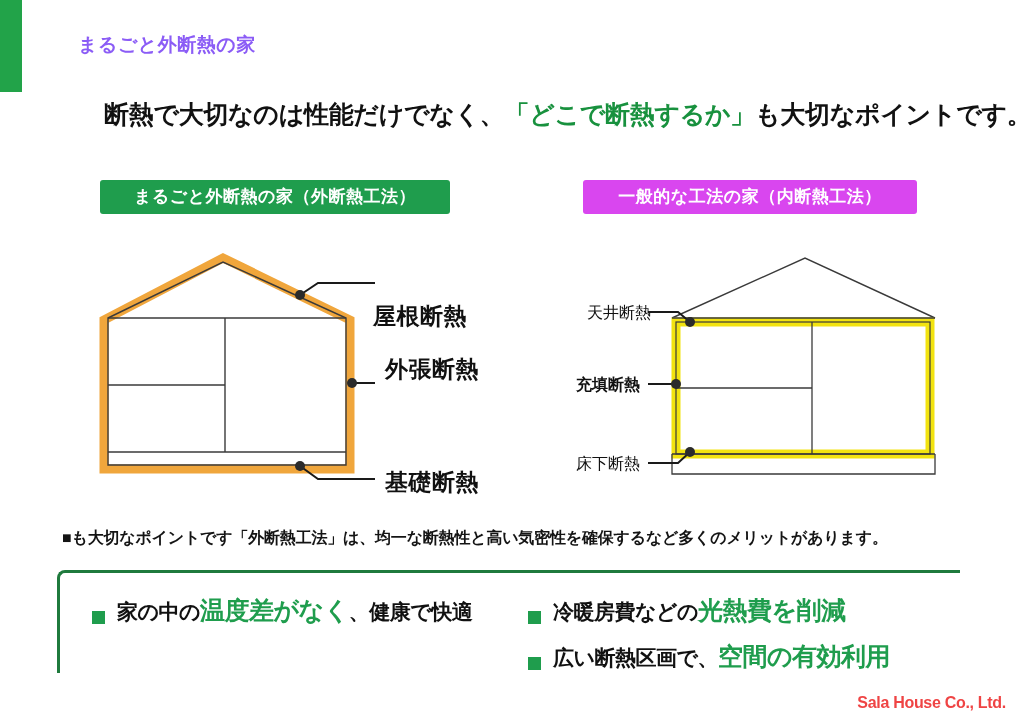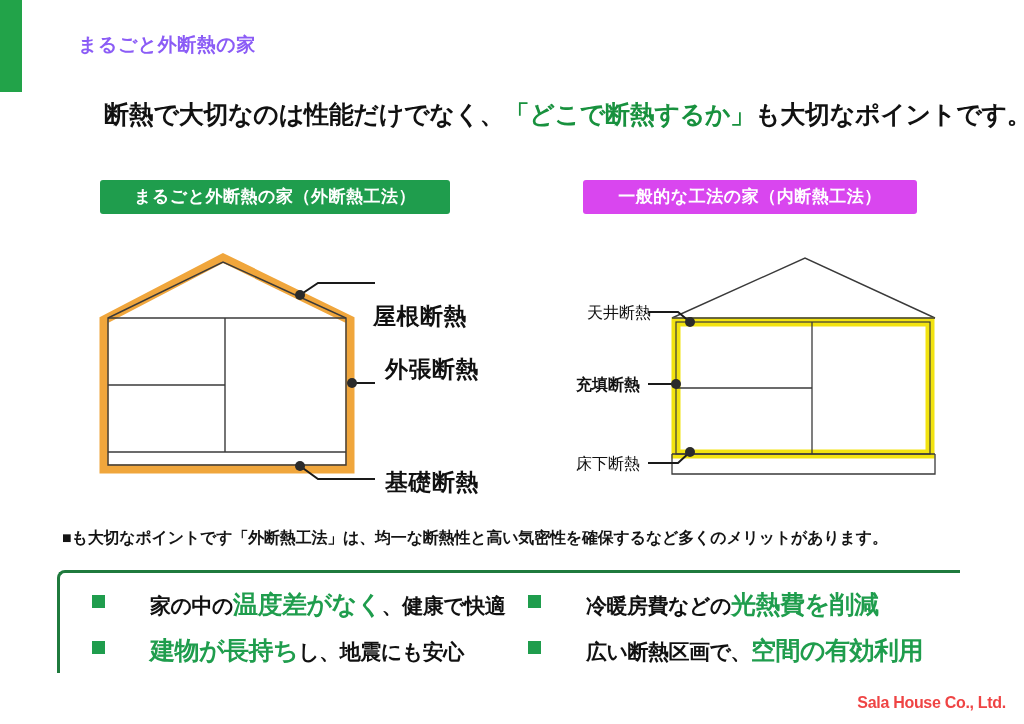--- a/index.html
+++ b/index.html
@@ -133,24 +133,23 @@
   }
   .benefit-col {
     position: absolute;
     top: 8px;
   }
   .benefit-col.c1 { left: 32px; }
   .benefit-col.c2 { left: 468px; }
 
   .benefit-row {
     display: flex;
-    align-items: center;
+    align-items: flex-end;
     height: 46px;
     white-space: nowrap;
-    gap: 33px;
   }
   .bullet-sq {
     display: inline-block;
     width: 13px;
     height: 13px;
     background: #1f9d4d;
     margin-right: 12px;
     flex: 0 0 auto;
     position: relative;
     top: -3px;
@@ -257,24 +256,20 @@
 <div class="lbl-right" style="left:480px; top:454px; width:160px;">床下断熱</div>
 
 <div class="desc">■も大切なポイントです「外断熱工法」は、均一な断熱性と高い気密性を確保するなど多くのメリットがあります。</div>
 
 <div class="benefits">
 
   <div class="benefit-col c1">
     <div class="benefit-row">
       <span class="bullet-sq"></span>
       <span class="btext"><span class="sm">家の中の</span><span class="g">温度差がなく</span><span class="sm">、健康で快適</span></span>
-    </div>
-    <div class="benefit-row">
-      <span class="bullet-sq"></span>
-      <span class="btext"><span class="sm"></span><span class="g">建物が長持ち</span><span class="sm">し、地震にも安心</span></span>
     </div>
   </div>
 
   <div class="benefit-col c2">
     <div class="benefit-row">
       <span class="bullet-sq"></span>
       <span class="btext"><span class="sm">冷暖房費などの</span><span class="g">光熱費を削減</span><span class="sm"></span></span>
     </div>
     <div class="benefit-row">
       <span class="bullet-sq"></span>

